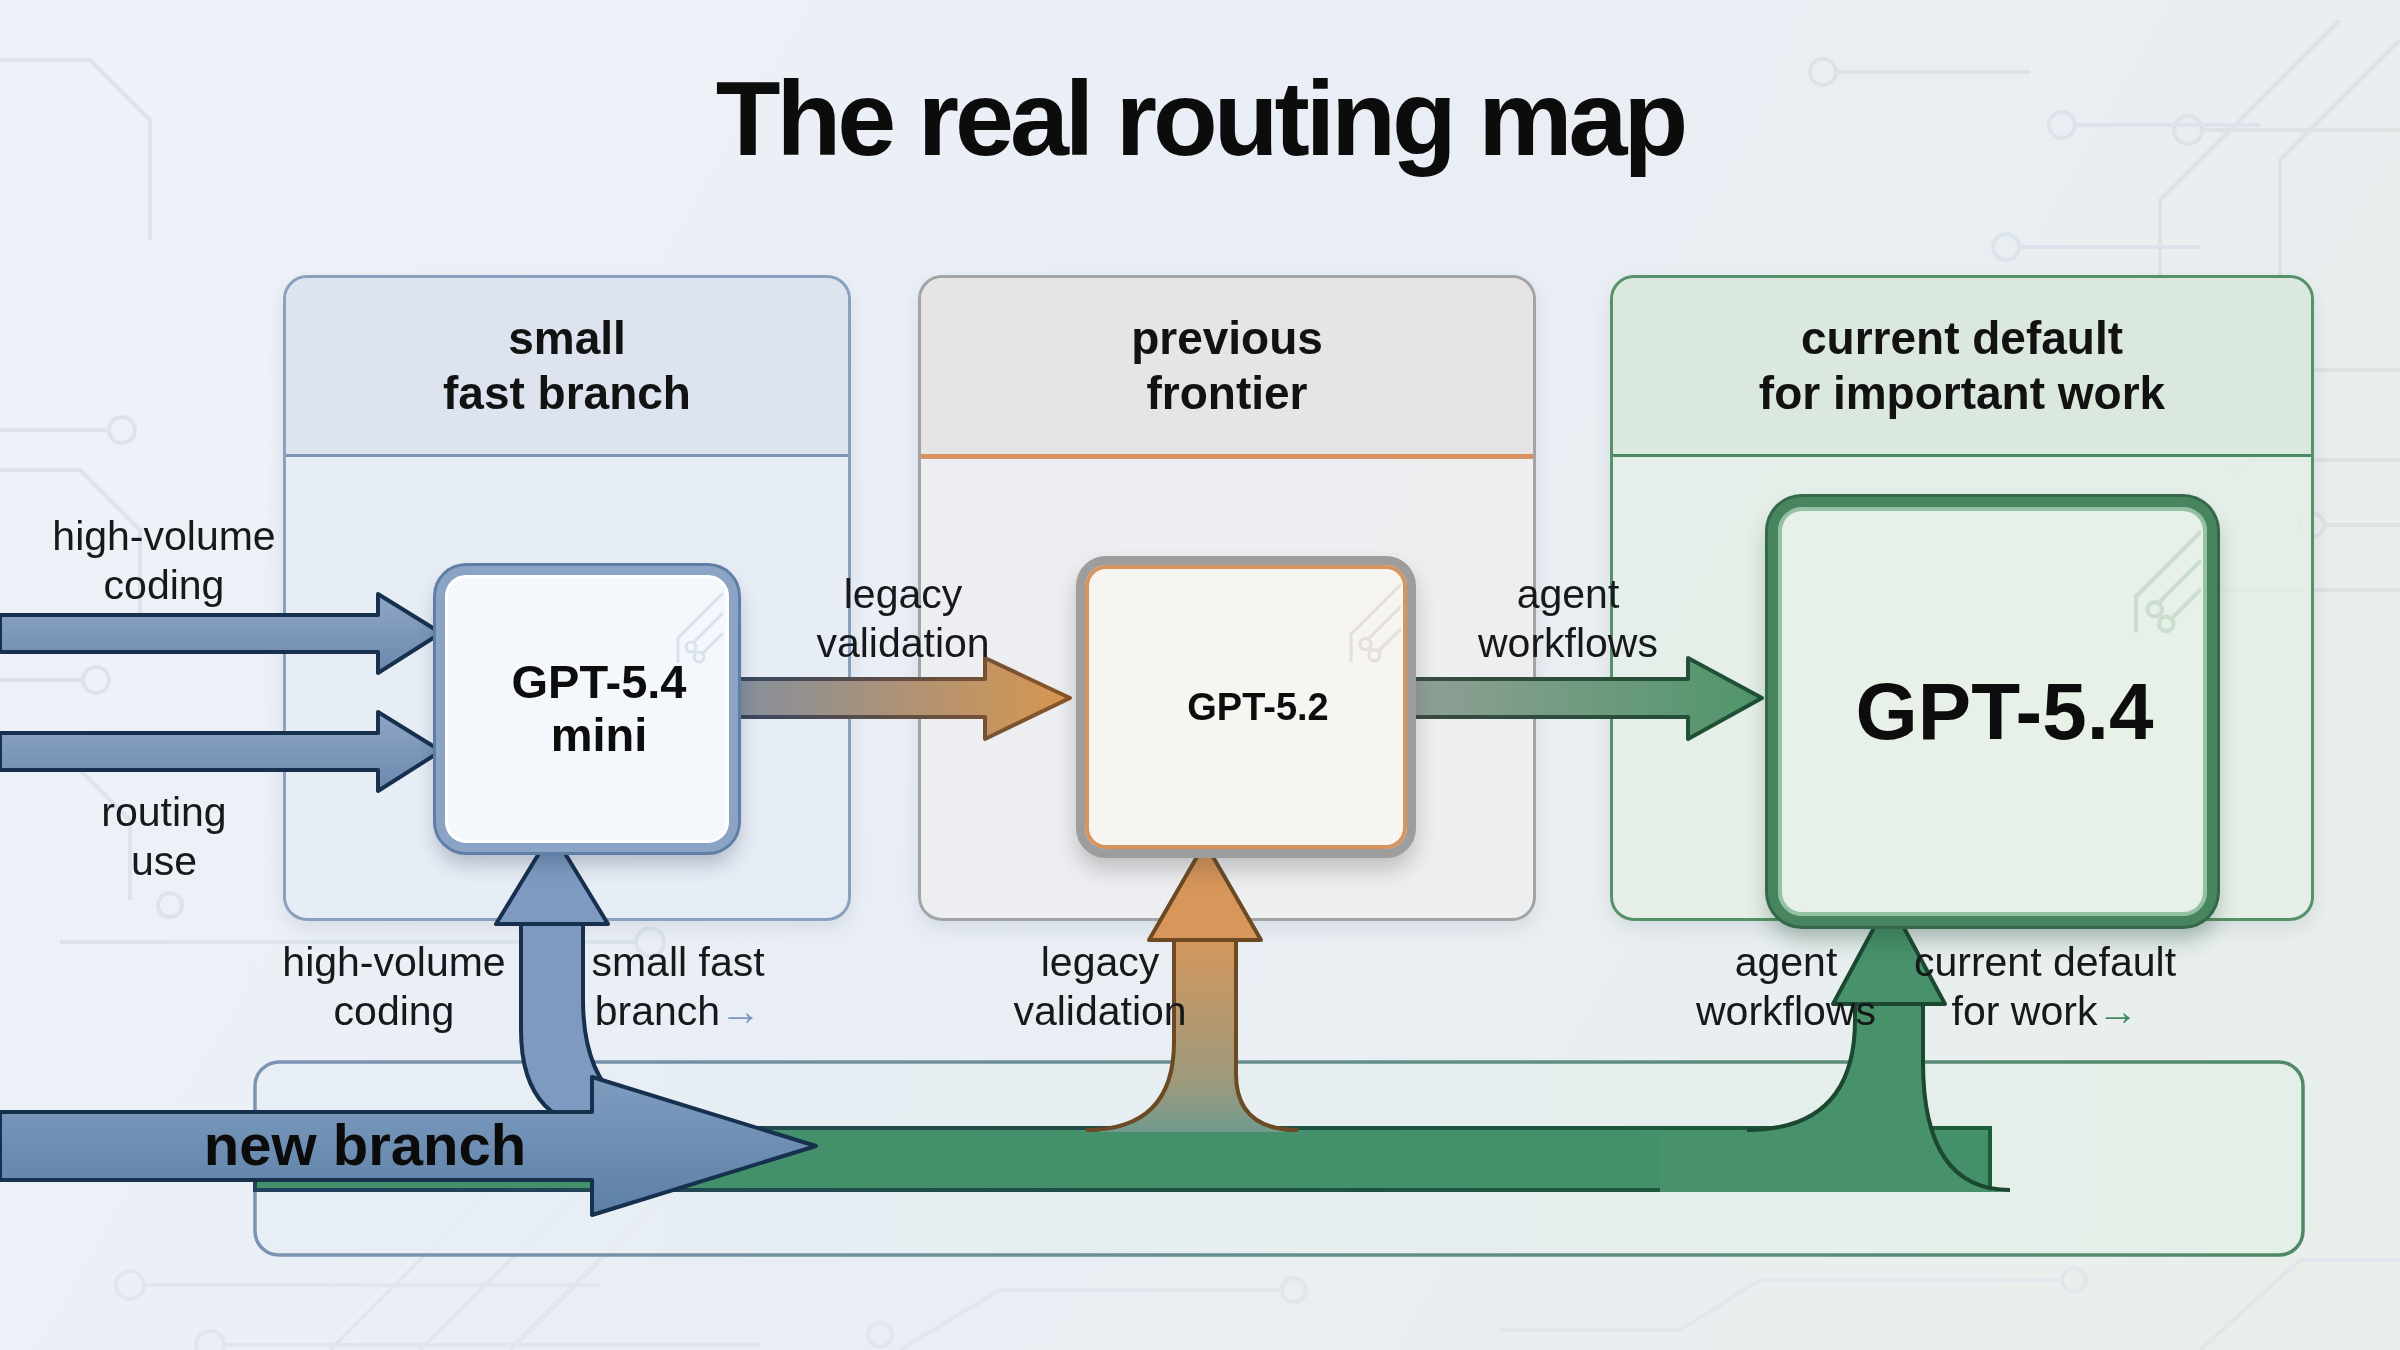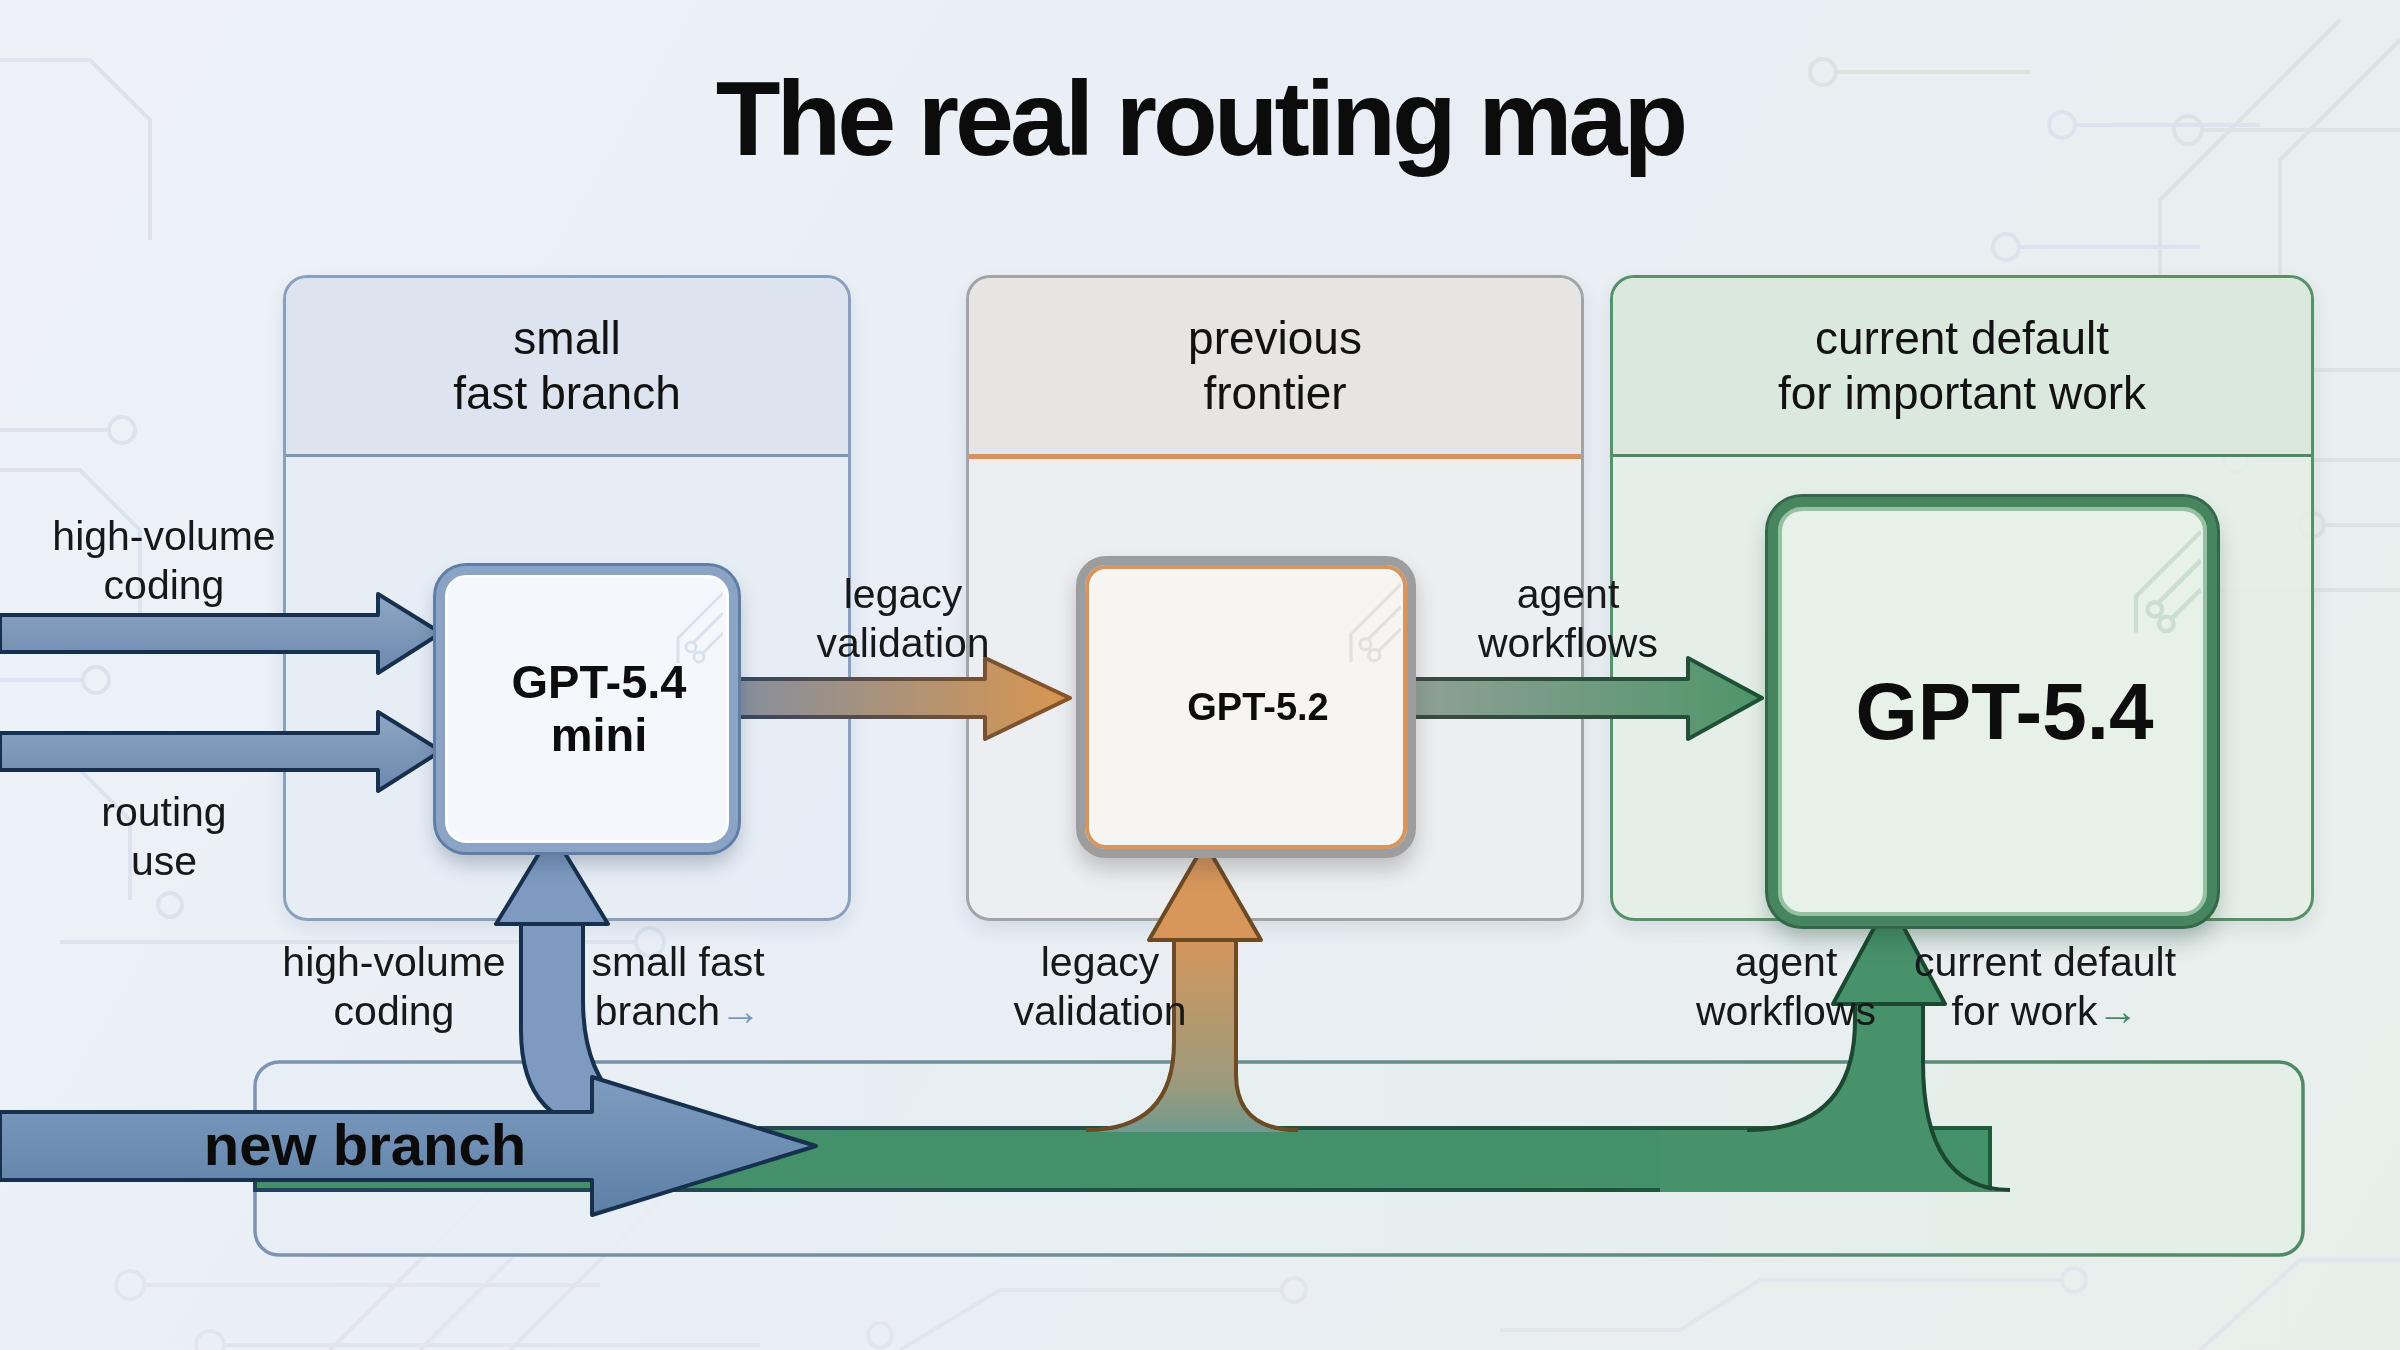--- a/index.html
+++ b/index.html
@@ -11,25 +11,25 @@
 
   
   .title{position:absolute;left:0;top:58px;width:2400px;text-align:center;
          font-size:106px;font-weight:700;letter-spacing:-4px;color:#0c0c0c;}
 
   
   .panel{position:absolute;top:275px;height:640px;border-radius:24px;
          box-shadow:0 8px 18px rgba(50,70,100,0.10);}
   .panel .hdr{position:absolute;left:0;top:0;right:0;height:176px;border-radius:22px 22px 0 0;
          display:flex;align-items:center;justify-content:center;text-align:center;
-         font-size:46px;font-weight:400;color:#121212;line-height:1.2;white-space:pre-line;}
+         font-size:46px;font-weight:700;color:#121212;line-height:1.2;white-space:pre-line;}
   .panel .body{position:absolute;left:0;top:176px;right:0;bottom:0;border-radius:0 0 22px 22px;}
   #panel-small{left:283px;width:562px;border:3px solid #8aa0bf;background:rgba(229,236,245,0.78);}
   #panel-small .hdr{background:#dde4ef;border-bottom:3px solid #7e94b5;}
-  #panel-prev{left:918px;width:612px;border:3px solid #a2a4a6;background:rgba(238,238,239,0.75);margin-left:48px;}
+  #panel-prev{left:918px;width:612px;border:3px solid #a2a4a6;background:rgba(238,238,239,0.75);}
   #panel-prev .hdr{background:#e6e5e3;border-bottom:5px solid #d8925f;}
   #panel-current{left:1610px;width:698px;border:3px solid #579168;background:rgba(227,239,230,0.8);}
   #panel-current .hdr{background:#dbe8dd;border-bottom:3px solid #4d8a62;}
 
   
   .mbox{position:absolute;display:flex;align-items:center;justify-content:center;text-align:center;
         font-weight:700;color:#0d0d0d;line-height:1.12;white-space:pre-line;padding-left:24px;}
   #box-mini{left:436px;top:566px;width:260px;height:268px;border-radius:30px;background:#f4f8fc;
         border:9px solid #8ba3c4;box-shadow:0 0 0 3px #5f7ea6,inset 0 0 0 3px #ffffff,0 12px 20px rgba(30,50,80,0.28);
         font-size:47px;}

